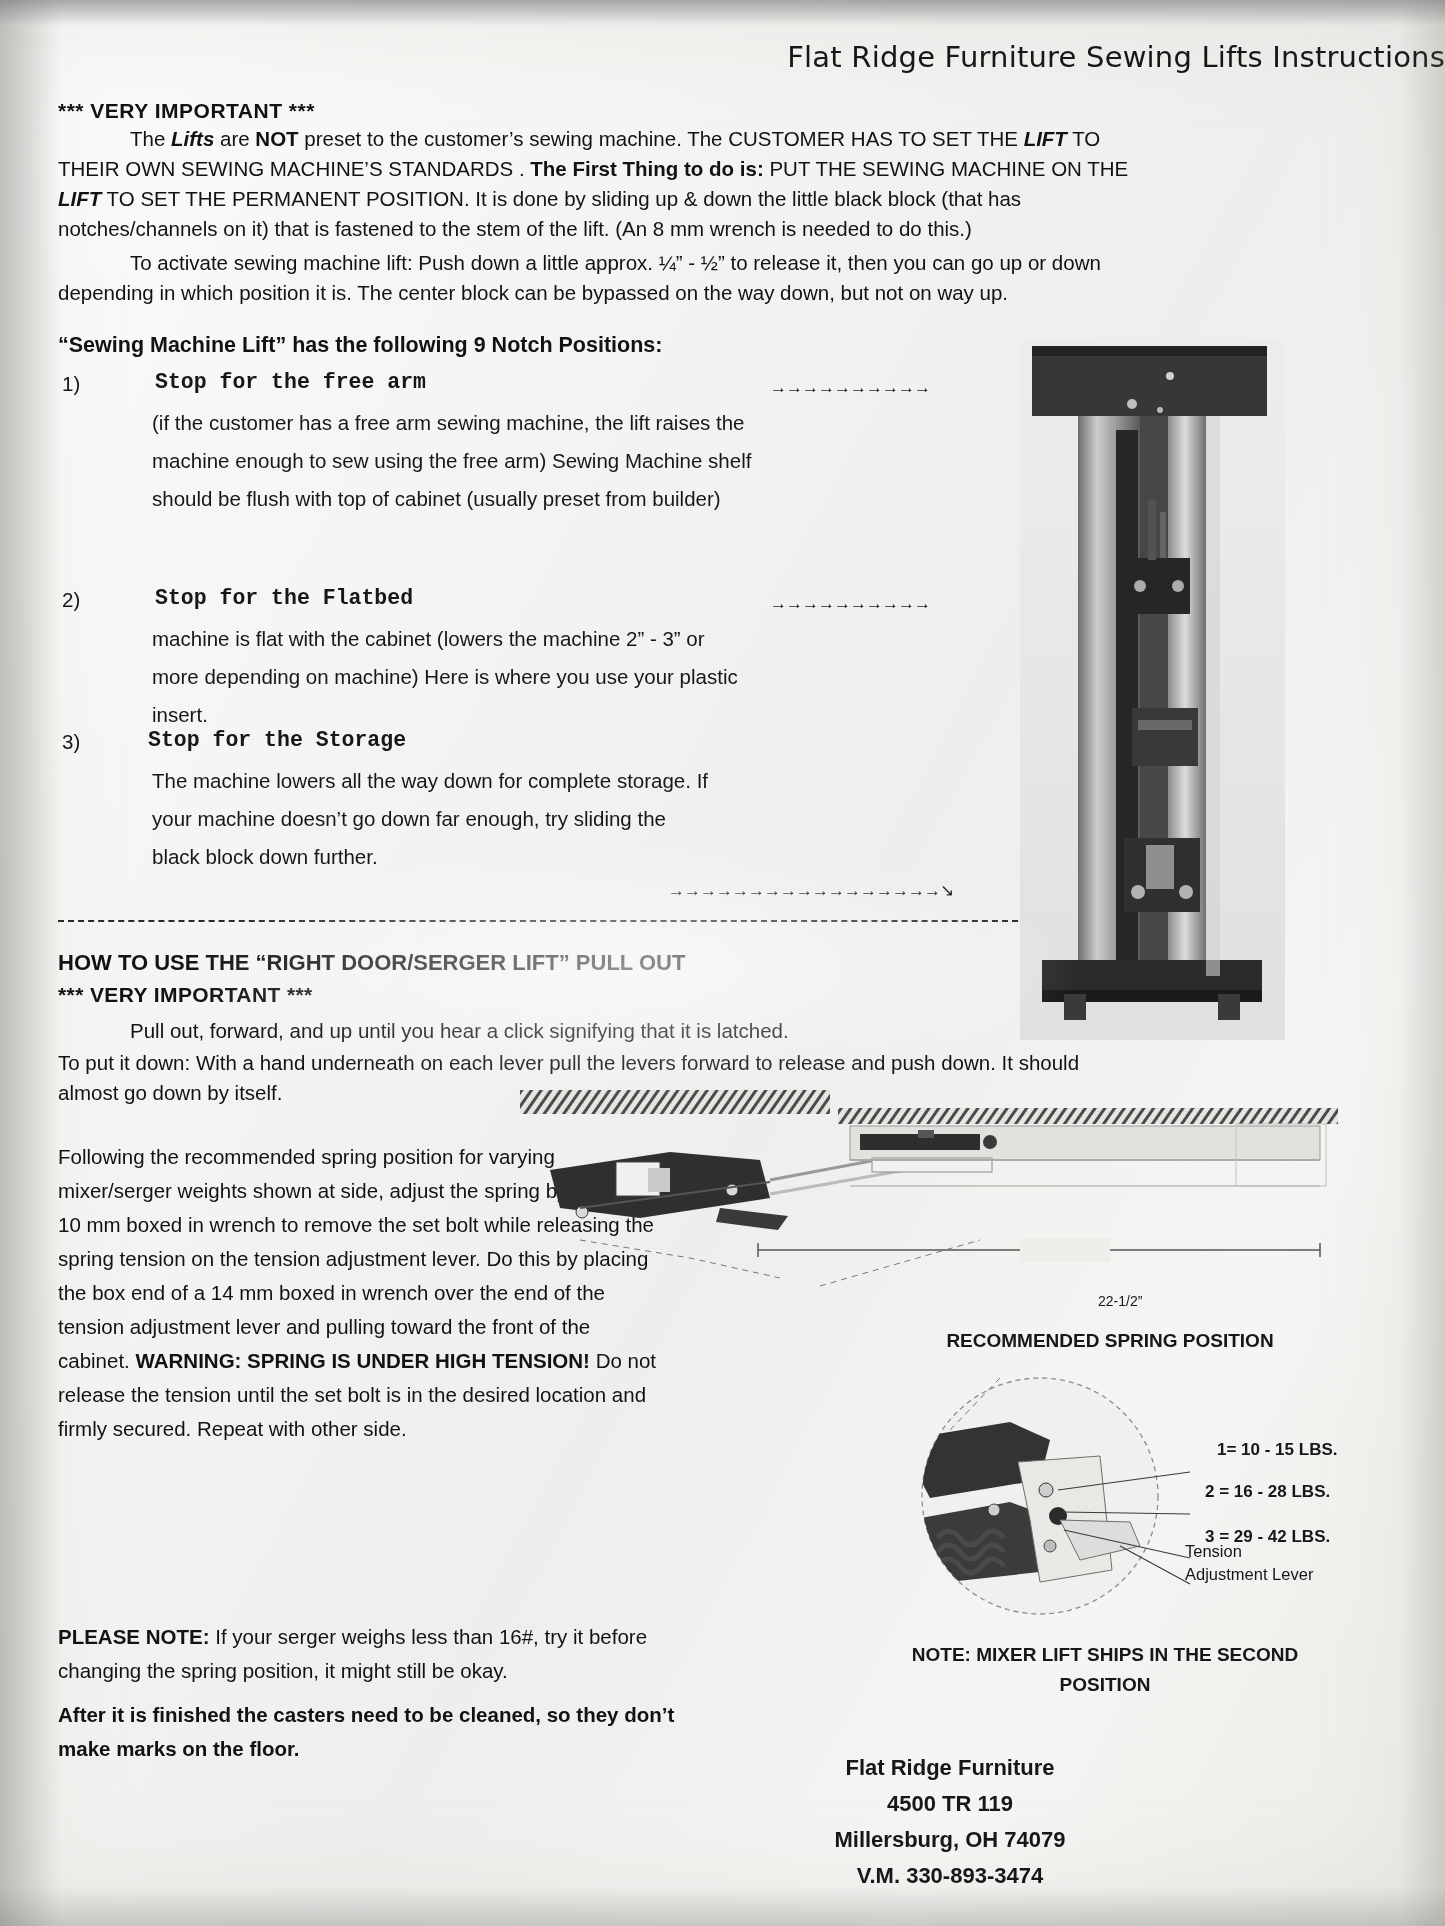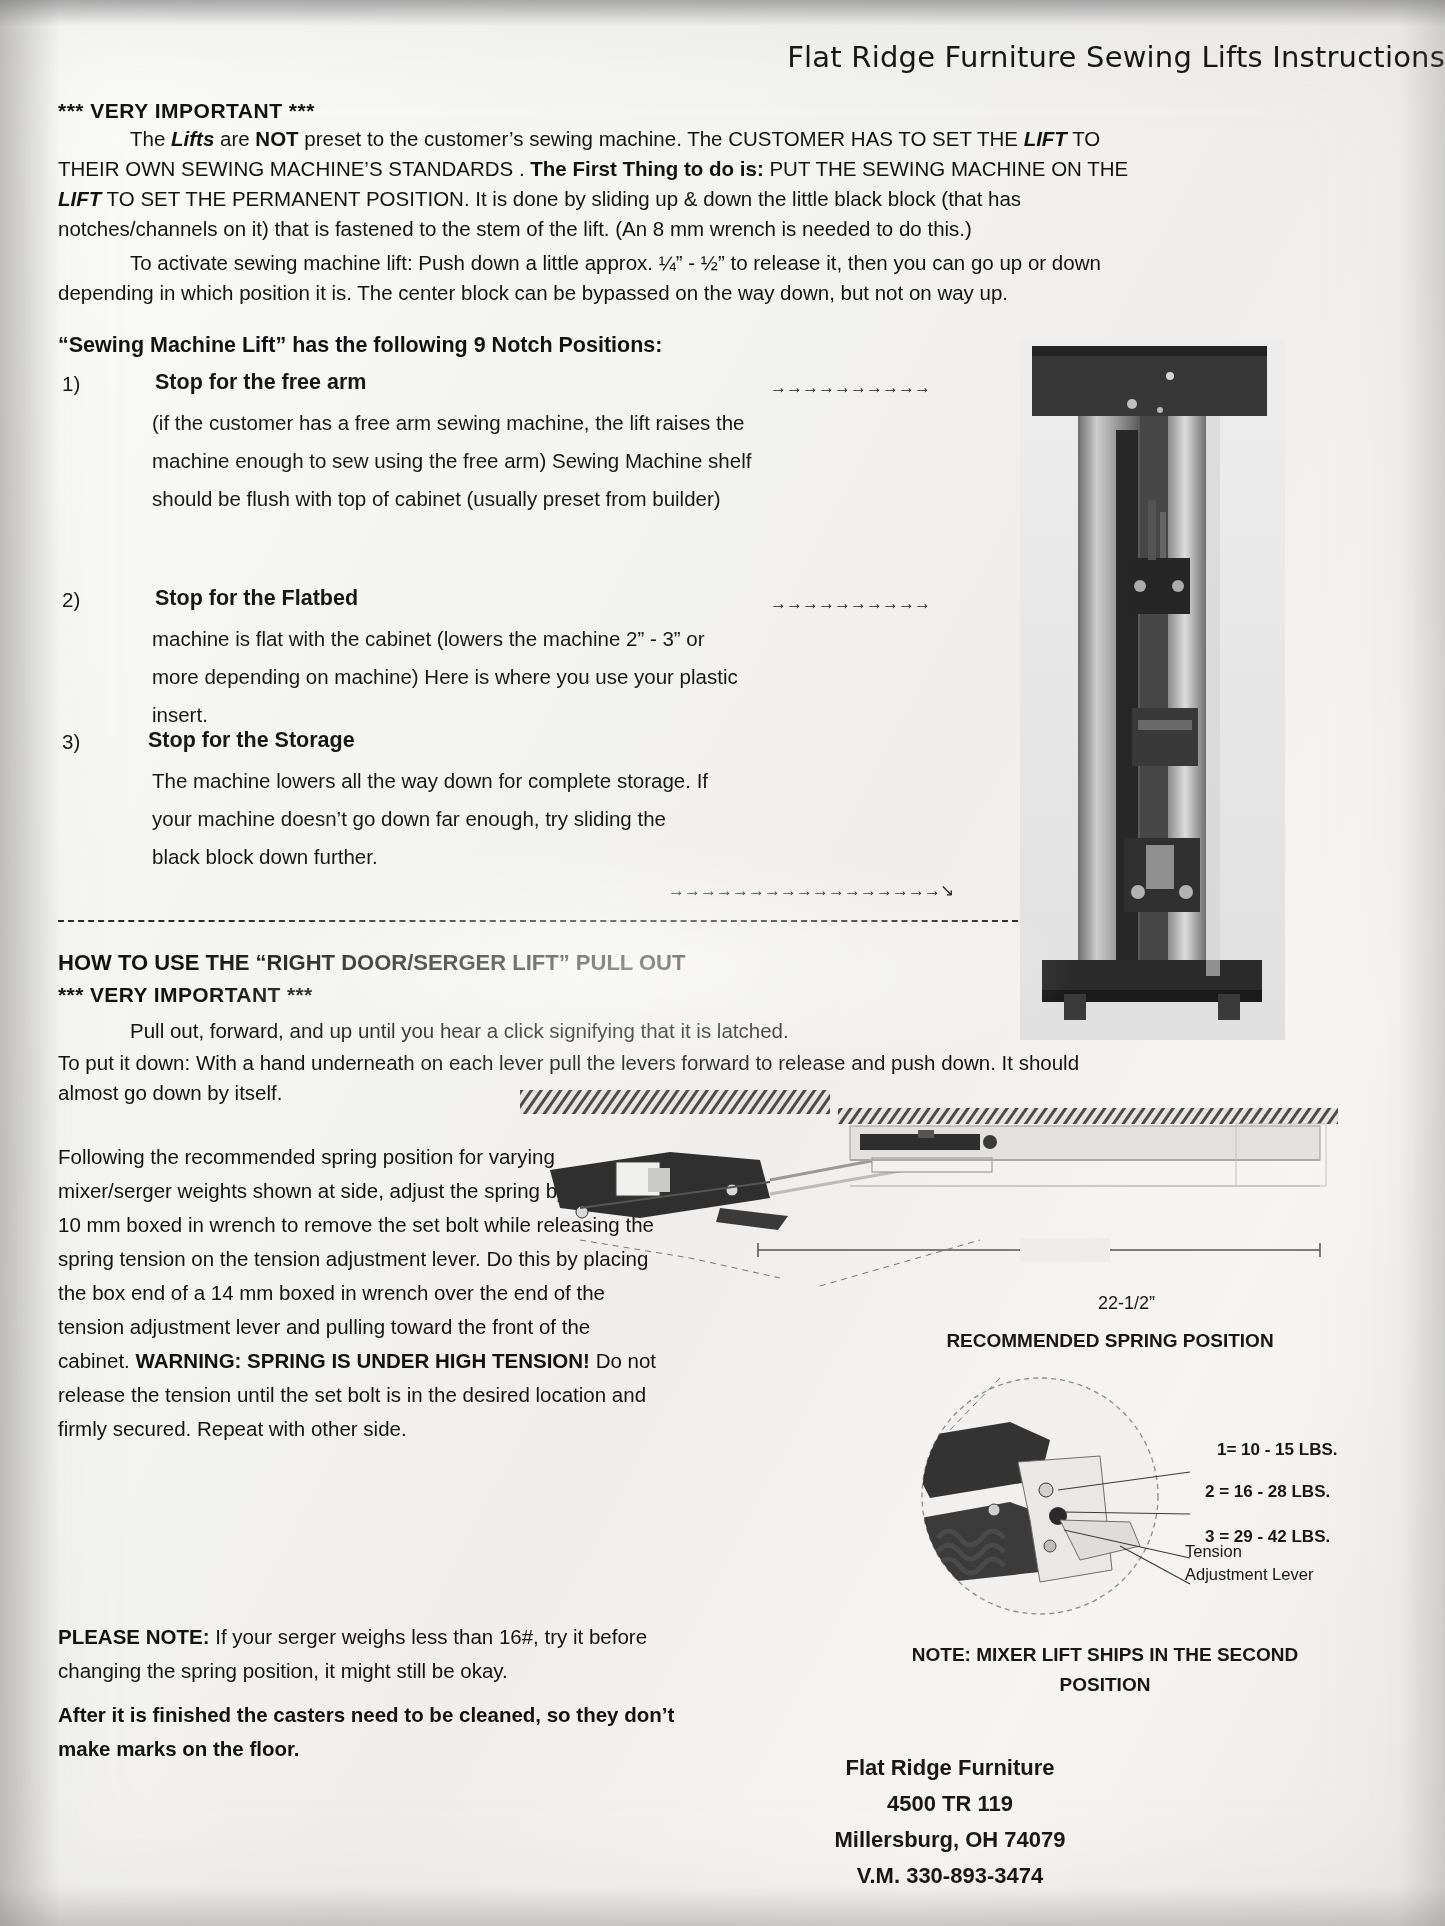--- a/index.html
+++ b/index.html
@@ -72,21 +72,21 @@
   .bi { font-weight: bold; font-style: italic; }
 
   #veryImportant1 { left: 58px; top: 96px; font-weight: bold; font-size: 21px; letter-spacing: 0.5px;}
   #para1 { left: 58px; top: 124px; width: 1075px; text-align: left; }
   #para1 .indent { display:inline-block; width: 72px; }
   #para2 { left: 58px; top: 248px; width: 1070px; }
   #para2 .indent { display:inline-block; width: 72px; }
   #notchHeading { left: 58px; top: 330px; font-weight: bold; font-size: 21.5px; }
 
   .listnum { position: absolute; font-family: "Liberation Sans", sans-serif; font-size: 20.5px; font-weight: normal;}
-  .listhead { position: absolute; font-family: Liberation Sans, sans-serif; font-size: 21.5px; font-weight: bold;}
+  .listhead { position: absolute; font-family: Liberation Mono, monospace; font-size: 21.5px; font-weight: bold;}
   .listbody { position: absolute; font-family: "Liberation Sans", sans-serif; font-size: 20.5px; line-height: 38px; width: 620px;}
 
   .arrows { position: absolute; font-family: "Liberation Sans", sans-serif; font-size: 17px; letter-spacing: -1px; color:#1b1b1b;}
 
   #dashedRule {
     position: absolute; left: 58px; top: 920px; width: 960px;
     border-top: 2px dashed #2a2a2a; height: 0;
   }
   #howTo { left: 58px; top: 948px; font-weight: bold; font-size: 22px; }
   #veryImportant2 { left: 58px; top: 980px; font-weight: bold; font-size: 21px; letter-spacing: 0.4px;}
@@ -94,21 +94,21 @@
   #pullOutLine .indent { display:inline-block; width: 72px;}
   #putDown { left: 58px; top: 1048px; width: 1080px;}
 
   #springText { left: 58px; top: 1140px; width: 600px; font-size: 20.5px; line-height: 34px;}
   #pleaseNote { left: 58px; top: 1620px; width: 620px; font-size: 20.5px; line-height: 34px;}
   #afterFinished { left: 58px; top: 1698px; width: 640px; font-size: 20.5px; line-height: 34px; font-weight: bold;}
 
   #recSpringTitle { position:absolute; left: 900px; top: 1330px; width: 420px; text-align:center; font-weight: bold; font-size: 19px; font-family:"Liberation Sans", sans-serif;}
   .weightline { position: absolute; font-family: "Liberation Sans", sans-serif; font-size: 17px; font-weight: bold;}
   #tensionLabel { position:absolute; left: 1185px; top: 1540px; font-family:"Liberation Sans", sans-serif; font-size: 16.5px; line-height: 23px;}
-  #dimLabel { position:absolute; left: 1098px; top: 1293px; font-family:"Liberation Sans", sans-serif; font-size: 18px; }
+  #dimLabel { position:absolute; left: 1098px; top: 1293px; font-family:"Liberation Sans", sans-serif; font-size: 14px; }
   #noteShips { position:absolute; left: 880px; top: 1640px; width: 450px; text-align:center; font-weight:bold; font-size: 19px; line-height: 30px; font-family:"Liberation Sans", sans-serif;}
 
   #footer { position:absolute; left: 700px; top: 1750px; width: 500px; text-align:center; font-weight:bold; font-size: 22px; line-height: 36px; font-family:"Liberation Sans", sans-serif;}
 
   
   .photo-lift {
     position: absolute;
     left: 1020px; top: 340px; width: 265px; height: 700px;
     filter: grayscale(1) contrast(1.05);
   }

